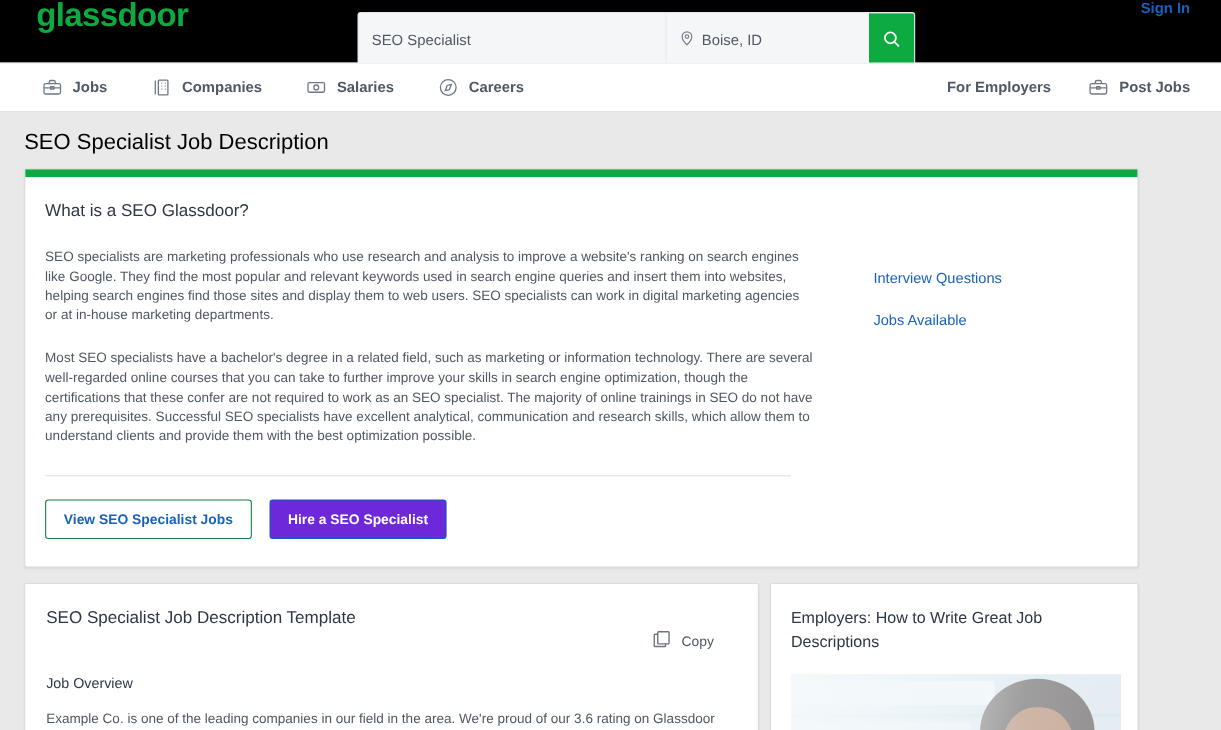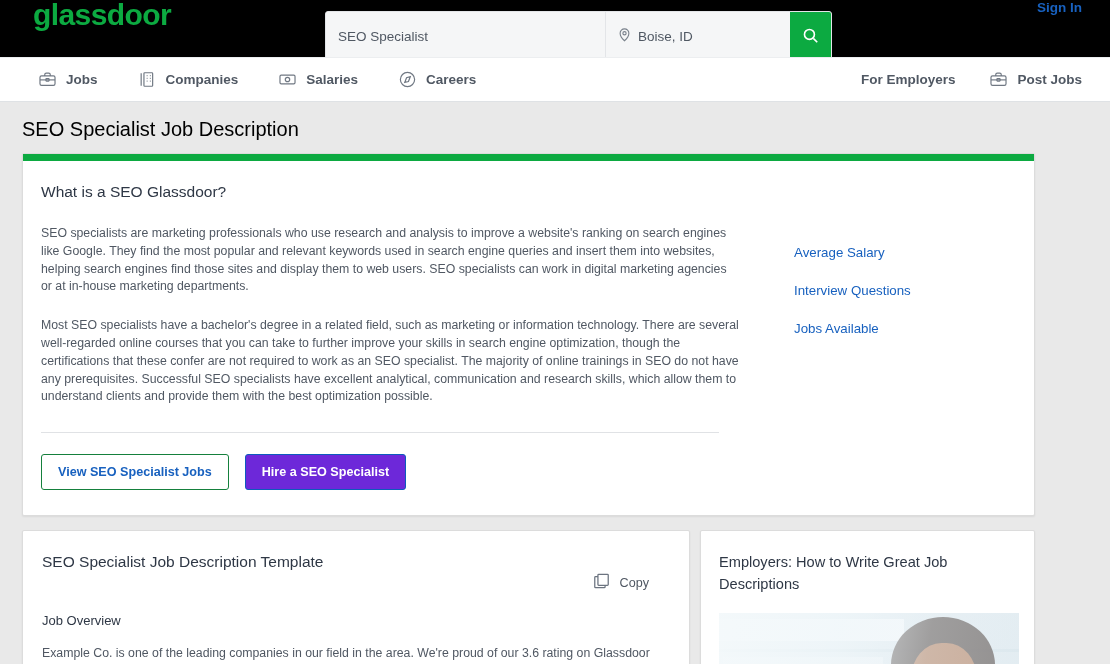--- a/index.html
+++ b/index.html
@@ -354,21 +354,20 @@
 
   <div class="card card-main">
     <div class="card-greenbar"></div>
     <div class="card-body">
       <div class="col-left">
         <h2 class="sec-title">What is a SEO Glassdoor?</h2>
         <p class="body-text">SEO specialists are marketing professionals who use research and analysis to improve a website's ranking on search engines like Google. They find the most popular and relevant keywords used in search engine queries and insert them into websites, helping search engines find those sites and display them to web users. SEO specialists can work in digital marketing agencies or at in-house marketing departments.</p>
         <p class="body-text">Most SEO specialists have a bachelor's degree in a related field, such as marketing or information technology. There are several well-regarded online courses that you can take to further improve your skills in search engine optimization, though the certifications that these confer are not required to work as an SEO specialist. The majority of online trainings in SEO do not have any prerequisites. Successful SEO specialists have excellent analytical, communication and research skills, which allow them to understand clients and provide them with the best optimization possible.</p>
       </div>
       <div class="col-right">
-        <a class="side-link">Average Salary</a>
         <a class="side-link">Interview Questions</a>
         <a class="side-link">Jobs Available</a>
       </div>
     </div>
     <div class="divider"></div>
     <div class="btn-row">
       <div class="btn btn-outline">View SEO Specialist Jobs</div>
       <div class="btn btn-solid">Hire a SEO Specialist</div>
     </div>
   </div>

